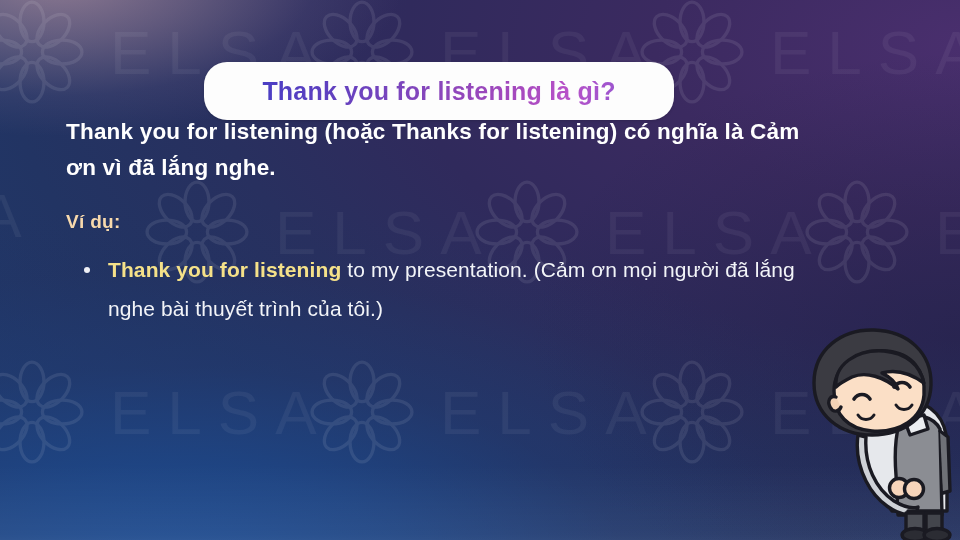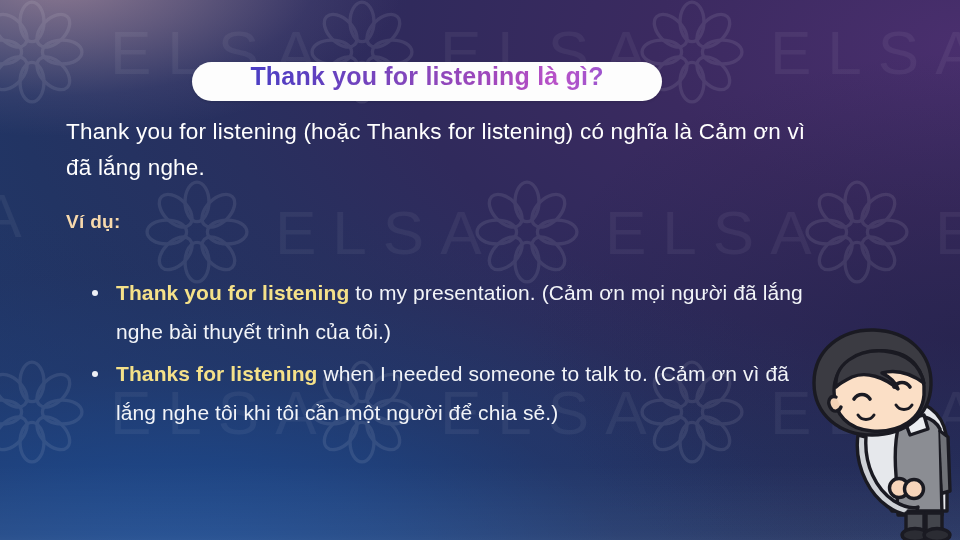--- a/index.html
+++ b/index.html
@@ -55,66 +55,65 @@
   .wm-text {
     font-size:62px; letter-spacing:16px; font-weight:400;
     color:rgba(255,255,255,0.055);
     white-space:nowrap;
     font-family:"Liberation Sans", sans-serif;
   }
 
   
   .title-pill {
     position:absolute;
-    left:192px; top:62px;
-    width:470px; height:39px;
+    left:204px; top:62px;
+    width:470px; height:58px;
     background:#fdfdfd;
     border-radius:23px;
-    display:flex; justify-content:center;
+    display:flex; align-items:center; justify-content:center;
     box-shadow:0 1px 3px rgba(0,0,0,0.14);
   }
   .title-text {
     font-size:25px;
     font-weight:bold;
     letter-spacing:0.2px;
     white-space:nowrap;
     background:linear-gradient(100deg,#4a3ec4 0%,#5b3fc0 16%,#7a45bd 38%,#8f47bb 54%,#a348bd 70%,#b852c8 86%,#9a55cf 100%);
     -webkit-background-clip:text;
     background-clip:text;
     color:transparent;
     -webkit-text-fill-color:transparent;
   }
 
   
   .lead {
     position:absolute;
     left:66px; top:114px;
     width:760px;
     font-size:22.5px;
-    font-weight:normal;
+    font-weight:bold;
     color:#ffffff;
     line-height:1.62;
     letter-spacing:0.2px;
   }
 
   .example-label {
     position:absolute;
     left:66px; top:211px;
     font-size:19px;
     font-weight:bold;
     color:#f7d9ac;
     letter-spacing:0.3px;
   }
 
   .bullets {
     position:absolute;
-    left:84px; top:250px;
+    left:76px; top:250px;
     width:730px;
     list-style:none;
-    margin-top:23px;
   }
   .bullets li {
     position:relative;
     padding-left:32px;
     font-size:21px;
     color:#f2f4f8;
     line-height:1.88;
     font-weight:400;
     letter-spacing:0.1px;
     margin-bottom:2px;
@@ -322,24 +321,20 @@
 
   <div class="lead">Thank you for listening (hoặc Thanks for listening) có nghĩa là Cảm ơn vì đã lắng nghe.</div>
 
   <div class="example-label">Ví dụ:</div>
 
   <ul class="bullets">
     <li>
       <span class="dot"></span>
       <span class="hl">Thank you for listening</span><span> to my presentation. (Cảm ơn mọi người đã lắng nghe bài thuyết trình của tôi.)</span>
     </li>
-    <li>
-      <span class="dot"></span>
-      <span class="hl">Thanks for listening</span><span> when I needed someone to talk to. (Cảm ơn vì đã lắng nghe tôi khi tôi cần một người để chia sẻ.)</span>
-    </li>
   </ul>
 
   <div class="character">
     <svg viewBox="0 0 168 218" xmlns="http://www.w3.org/2000/svg">
       <g stroke="#1a1a22" stroke-width="3.4" stroke-linejoin="round" stroke-linecap="round">
 
         <path d="M60 112 C62 86 88 74 110 76 C132 78 146 94 147 118 L147 186 L92 186 C80 170 62 140 60 112 Z" fill="#e6e8ec"></path>
 
         <path d="M103 92 C118 88 134 92 140 104 L142 190 L98 190 L96 150 C94 126 96 100 103 92 Z" fill="#8b8d93"></path>
 

